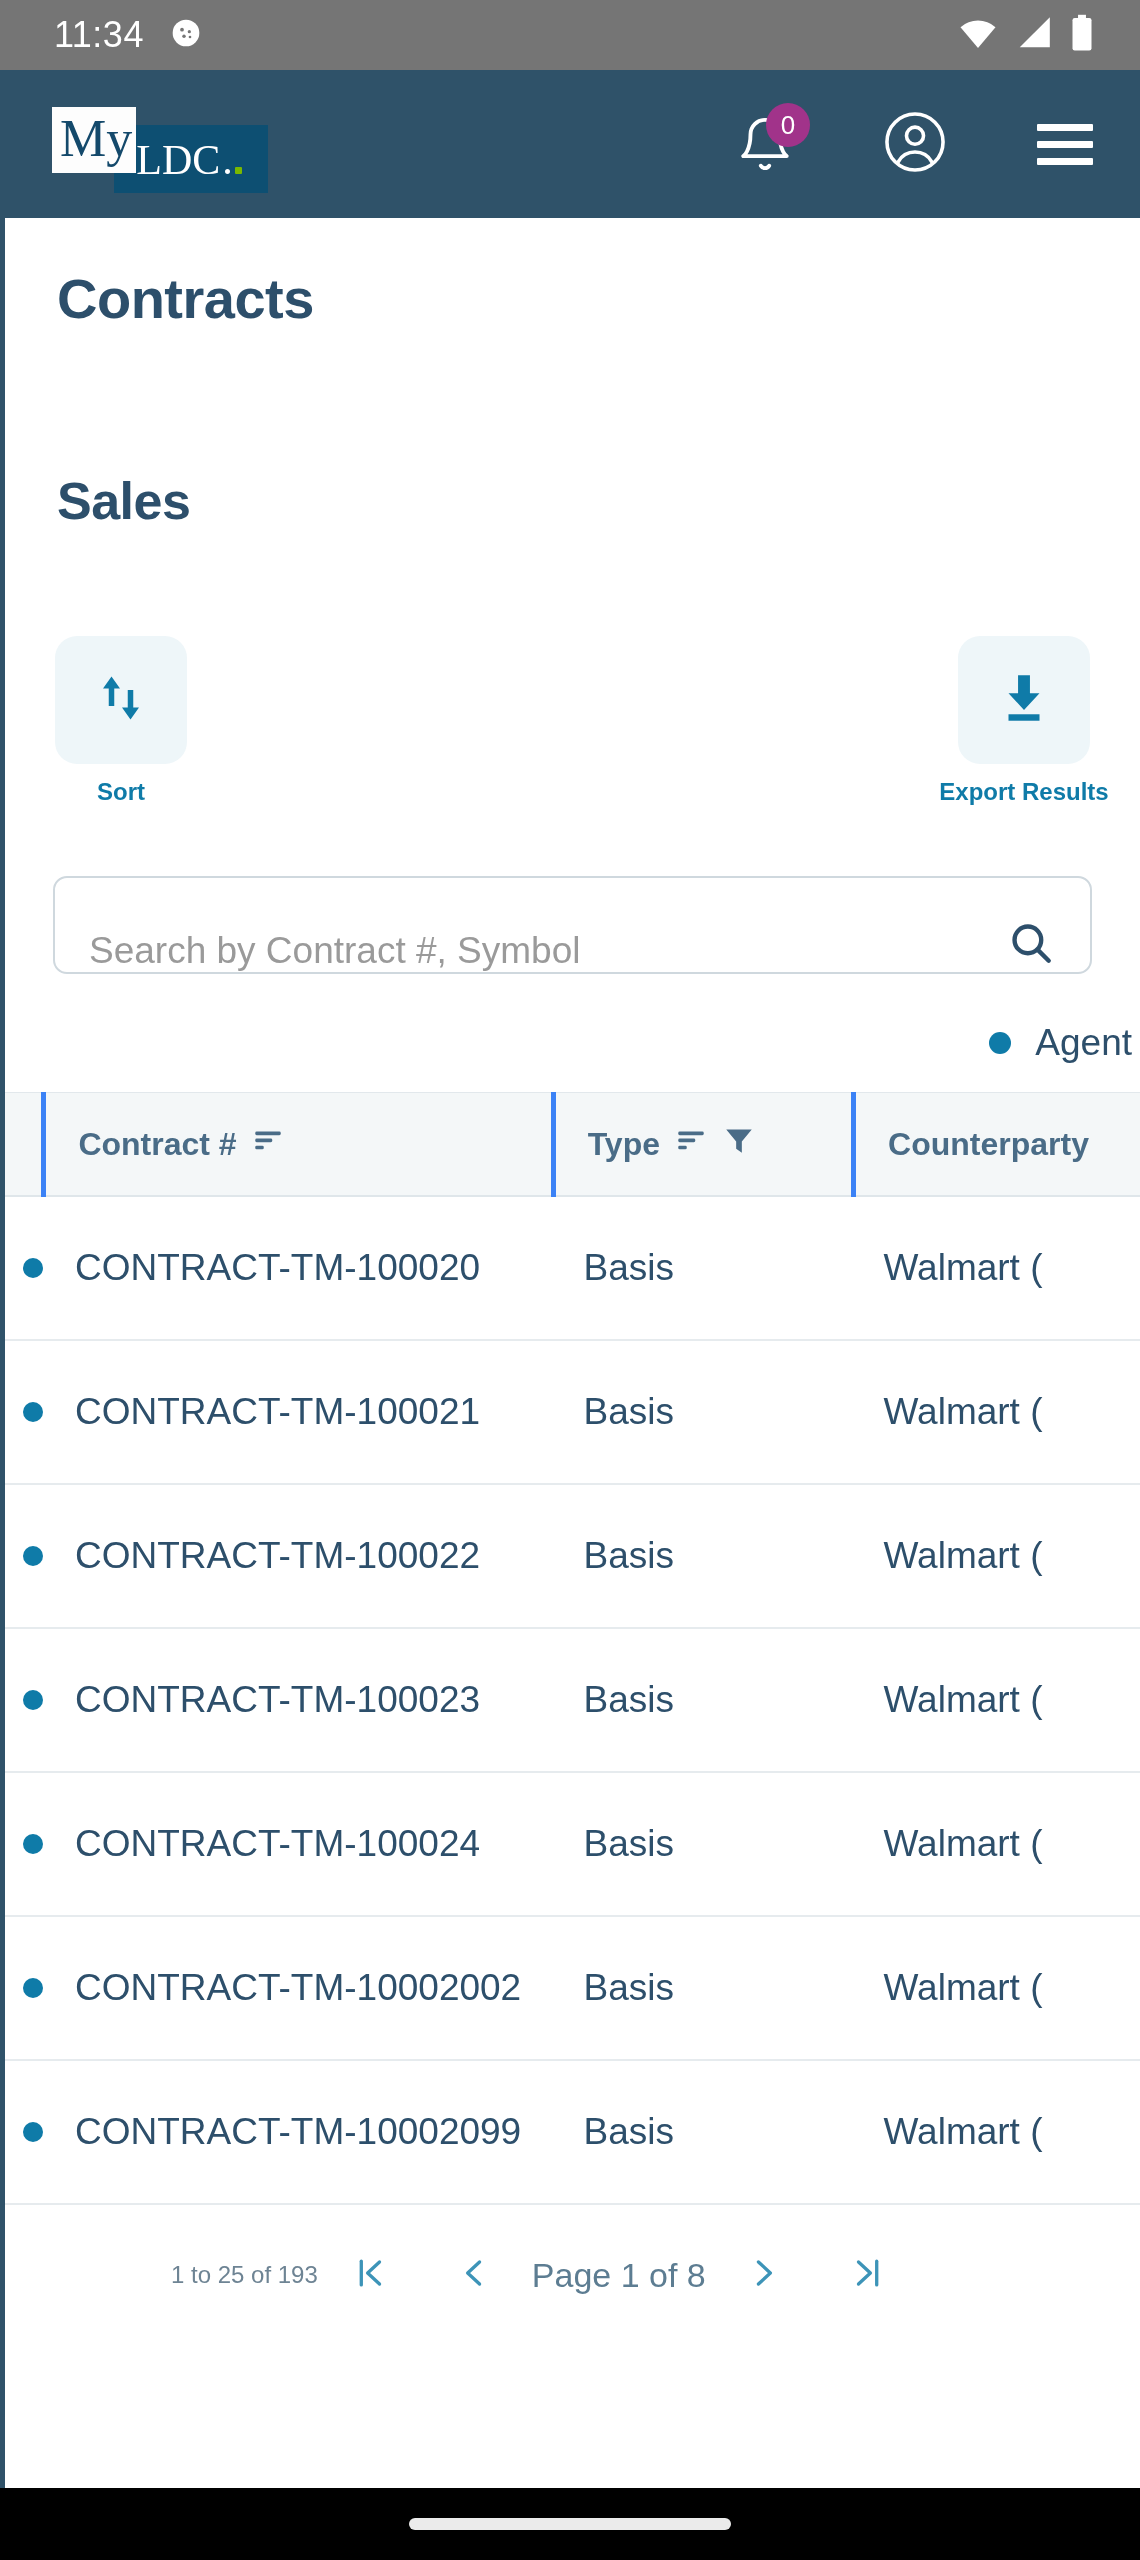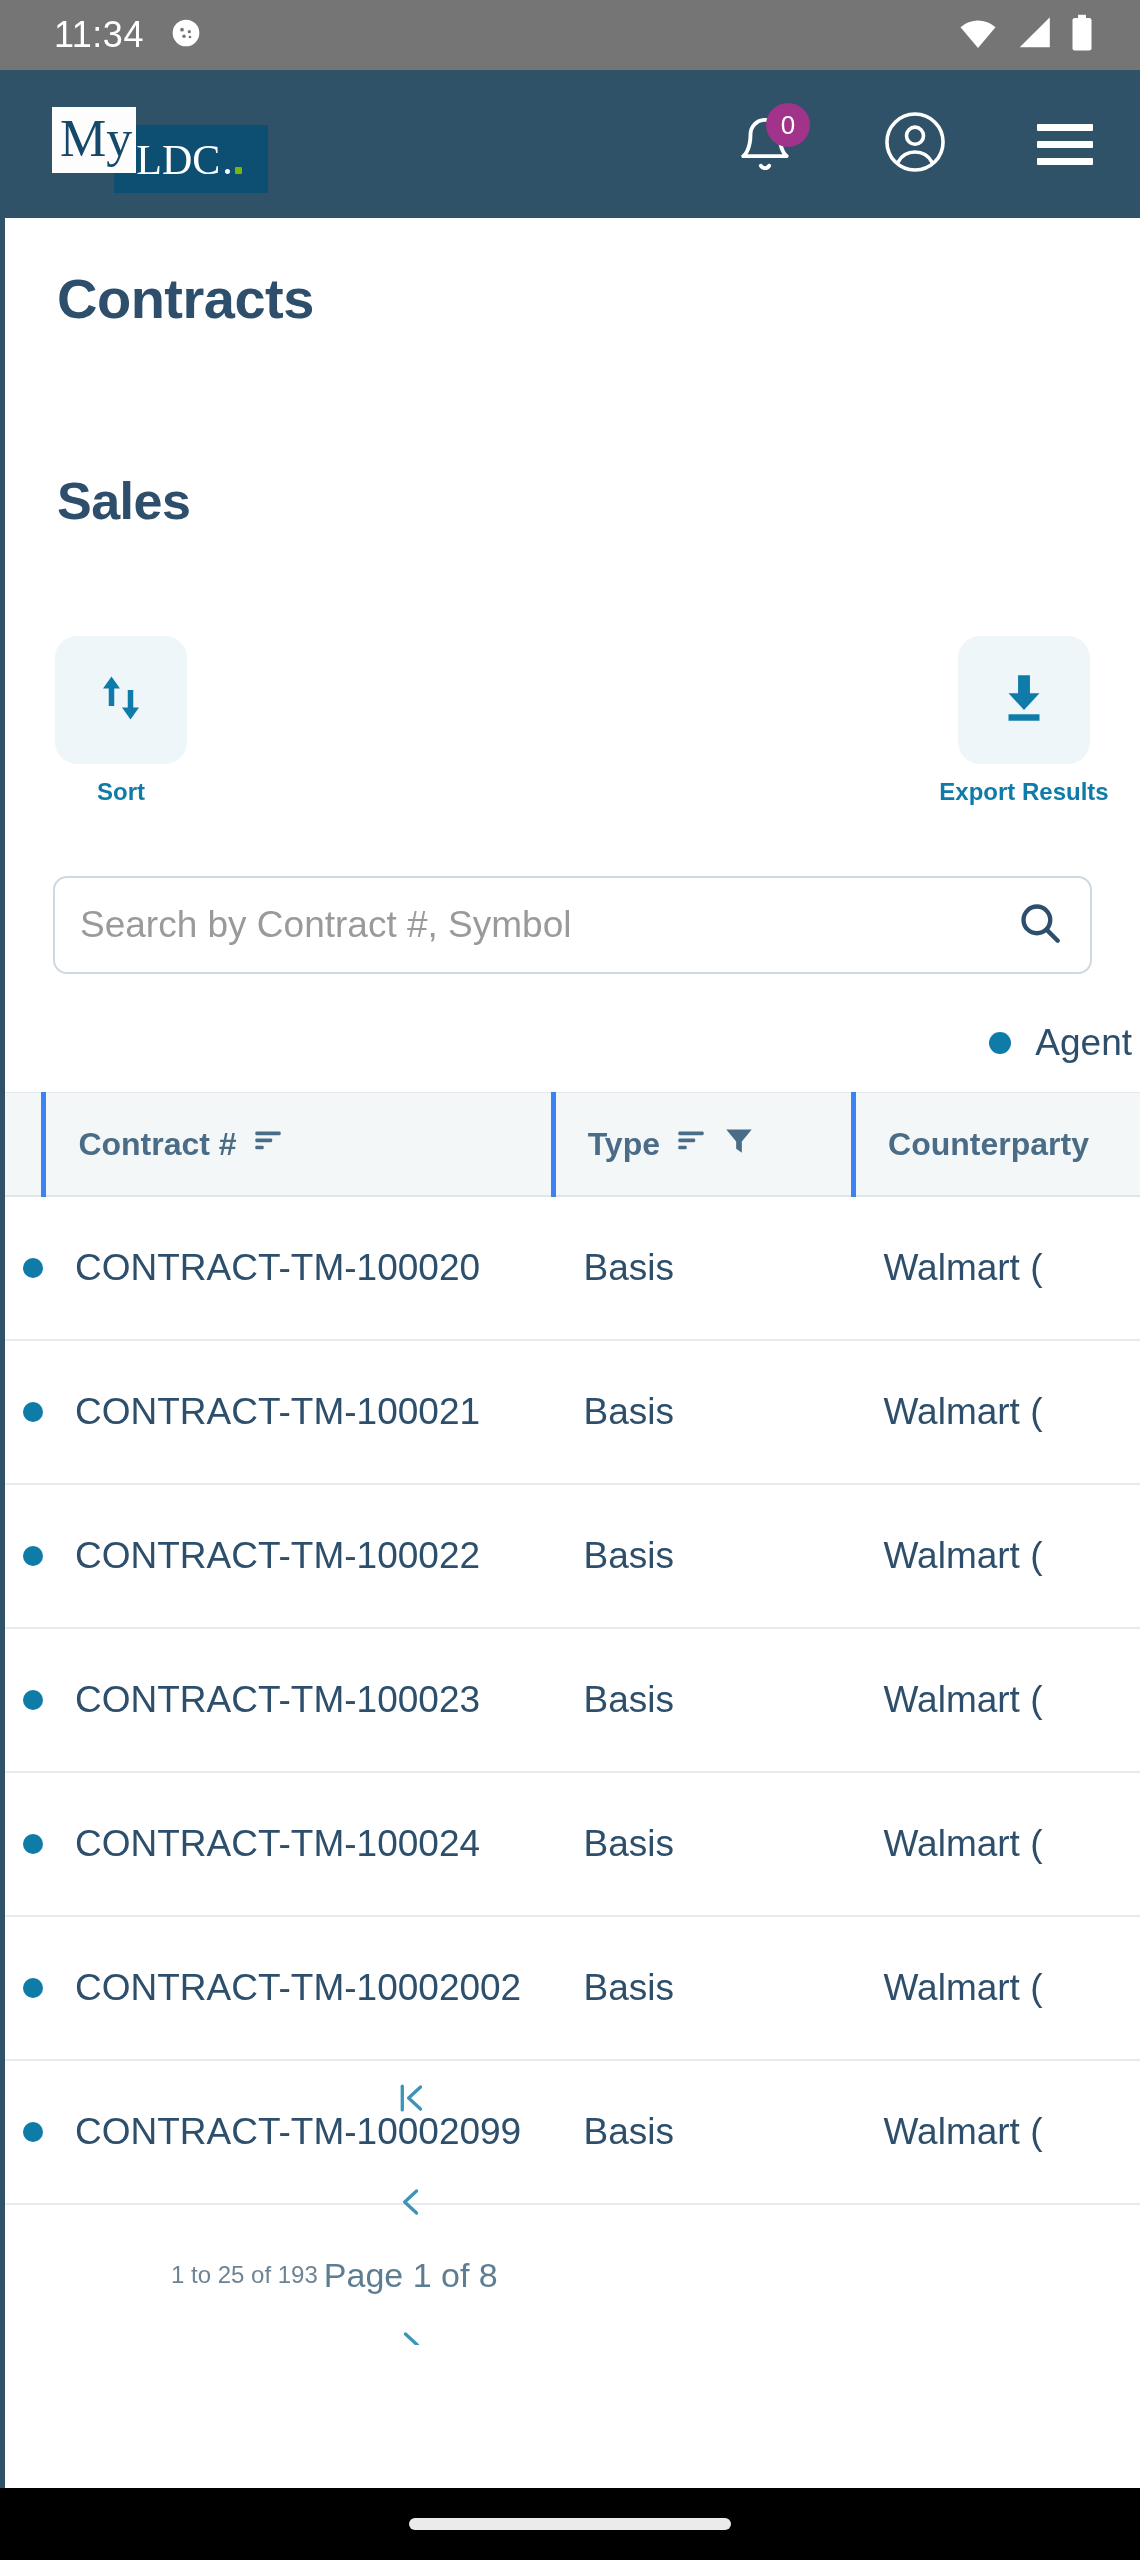--- a/index.html
+++ b/index.html
@@ -167,22 +167,22 @@
   }
 
   
   .search-wrap { padding: 70px 48px 0 48px; }
   .search-box {
     height: 98px;
     border: 2px solid #cfd8de;
     border-radius: 14px;
     background: #ffffff;
     display: flex;
-    align-items: center;
-    padding: 0 25px;
+    align-items: flex-end;
+    padding: 0 34px;
   }
   .search-input {
     flex: 1;
     border: none; outline: none;
     font-family: "Liberation Sans", sans-serif;
     font-size: 37px;
     color: #2d4f6b;
     background: transparent;
   }
   .search-input::placeholder { color: #9a9a9a; }
@@ -261,21 +261,21 @@
 
   
   .pager {
     display: flex;
     align-items: center;
     height: 140px;
     padding-left: 166px;
     gap: 0;
   }
   .pager-count { color: #6e8494; font-size: 24px; white-space: nowrap; }
-  .pager-nav { display: flex; align-items: center; flex-direction: column; }
+  .pager-nav { display: flex; align-items: center; }
   .pg-btn {
     width: 104px; height: 104px;
     display: flex; align-items: center; justify-content: center;
     color: #3d94b8;
   }
   .pager-pagetext { color: #5d7d92; font-size: 34px; white-space: nowrap; padding: 0 6px;}
 
   
   .gesture-bar {
     height: 72px;

